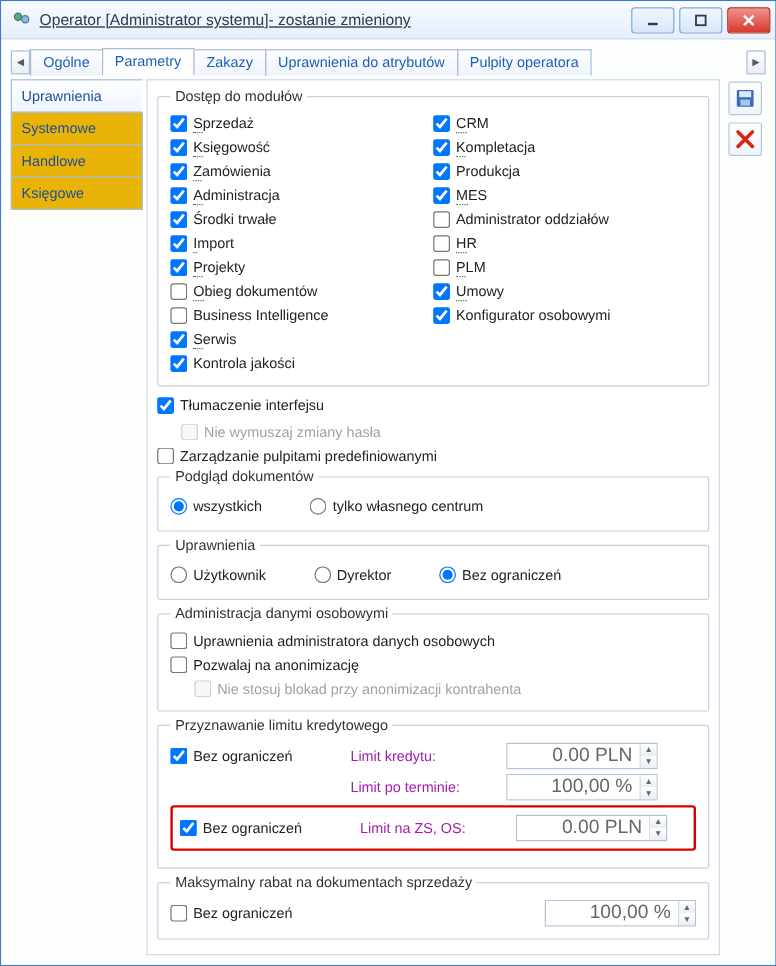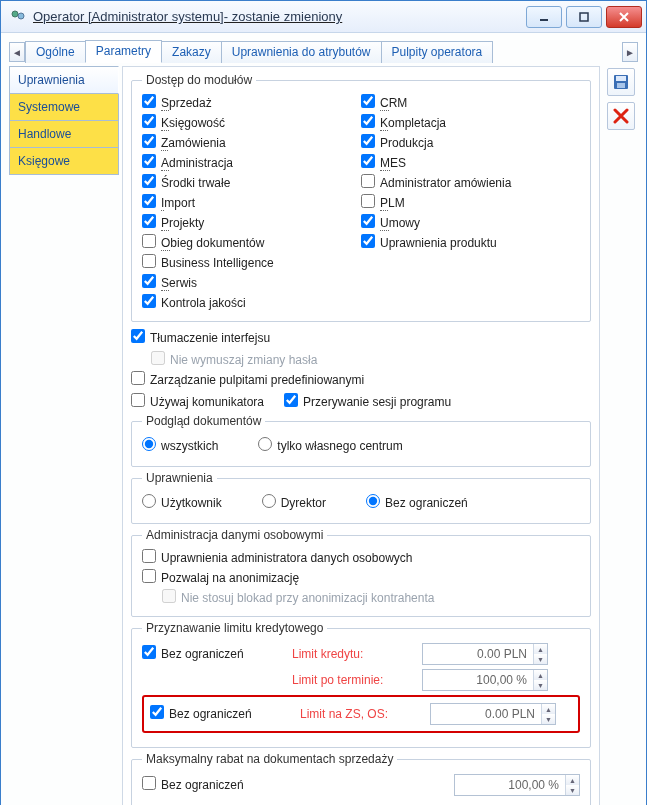--- a/index.html
+++ b/index.html
@@ -77,21 +77,21 @@
     z-index:2;
   }
   .body-row { display:flex; gap:4px; }
   .sidetabs {
     width:110px;
     display:flex; flex-direction:column;
   }
   .sidetab {
     padding:6px 8px;
     border:1px solid #a8bdd6;
-    background:#fde047;
+    background:#eab308;
     color:#1b4e98;
     margin-bottom:-1px;
   }
   .sidetab.active {
     background:linear-gradient(#fff,#eef5ff);
     border-right:1px solid #fff;
     position:relative; z-index:2;
   }
   .main {
     flex:1;
@@ -120,38 +120,38 @@
     margin:0 0 4px 0;
     padding:6px 10px 8px 10px;
   }
   legend {
     padding:0 4px;
     color:#333;
   }
   .cols { display:flex; }
   .col { flex:1; }
   .chk-row {
-    display:flex; align-items:flex-start; gap:5px;
+    display:flex; align-items:center; gap:5px;
     padding:1px 0;
     line-height:18px;
   }
   .chk-row input[type=checkbox],
   .chk-row input[type=radio] { margin:0; width:14px; height:14px; }
   .disabled { color:#9aa3ae; }
   .inline-row { display:flex; align-items:center; gap:20px; padding:2px 0;}
   .radio-row { display:flex; align-items:center; gap:40px; padding:2px 0;}
   .field-row { display:flex; align-items:center; gap:10px; padding:2px 0;}
-  .field-row .lbl { color:#ef4444; min-width:120px; }
+  .field-row .lbl { color:#a21caf; min-width:120px; }
   .spin {
     display:inline-flex; align-items:stretch;
     border:1px solid #b4c2d4; height:22px; background:#fff;
   }
   .spin input {
     border:none; width:110px; text-align:right;
-    padding:0 6px; font-family:inherit; font-size:12px;
+    padding:0 6px; font-family:inherit; font-size:16px;
     color:#666;
   }
   .spin .btns {
     width:14px; display:flex; flex-direction:column;
     border-left:1px solid #cdd7e4;
   }
   .spin .btns div {
     flex:1; font-size:7px; line-height:9px;
     display:flex; align-items:center; justify-content:center;
     background:linear-gradient(#fff,#e9eef6);
@@ -276,61 +276,55 @@
                 <div class="chk-row">
                   <input type="checkbox" checked="" style="">
                   <label>Produkcja</label>
                 </div>
                 <div class="chk-row">
                   <input type="checkbox" checked="" style="">
                   <label><span class="dotted-u">M</span>ES</label>
                 </div>
                 <div class="chk-row">
                   <input type="checkbox" style="">
-                  <label>Administrator amówienia</label>
+                  <label>Administrator oddziałów</label>
+                </div>
+                <div class="chk-row">
+                  <input type="checkbox" style="">
+                  <label><span class="dotted-u">H</span>R</label>
                 </div>
                 <div class="chk-row">
                   <input type="checkbox" style="">
                   <label><span class="dotted-u">P</span>LM</label>
                 </div>
                 <div class="chk-row">
                   <input type="checkbox" checked="" style="">
                   <label><span class="dotted-u">U</span>mowy</label>
                 </div>
                 <div class="chk-row">
                   <input type="checkbox" checked="" style="">
-                  <label>Uprawnienia produktu</label>
+                  <label>Konfigurator osobowymi</label>
                 </div>
               </div>
           </div>
         </fieldset>
 
         <div class="inline-row">
           <div class="chk-row">
             <input type="checkbox" id="c-tr" checked="" style="">
             <label for="c-tr"><span>Tłumaczenie interfejsu</span></label>
           </div>
         </div>
         <div class="chk-row disabled" style="padding-left:20px">
           <input type="checkbox" disabled="" id="c-fp" style="">
           <label for="c-fp"><span>Nie wymuszaj zmiany hasła</span></label>
         </div>
         <div class="chk-row">
           <input type="checkbox" id="c-dm" style="">
           <label for="c-dm"><span>Zarządzanie pulpitami predefiniowanymi</span></label>
-        </div>
-        <div class="inline-row">
-          <div class="chk-row">
-            <input type="checkbox" id="c-uc" style="">
-            <label for="c-uc"><span>Używaj komunikatora</span></label>
-          </div>
-          <div class="chk-row">
-            <input type="checkbox" id="c-is" checked="" style="">
-            <label for="c-is"><span>Przerywanie sesji programu</span></label>
-          </div>
         </div>
 
         <fieldset>
           <legend>Podgląd dokumentów</legend>
           <div class="radio-row">
             <div class="chk-row">
                 <input type="radio" name="dp" id="dp0" checked="" style="">
                 <label for="dp0">wszystkich</label>
               </div>
             <div class="chk-row">

